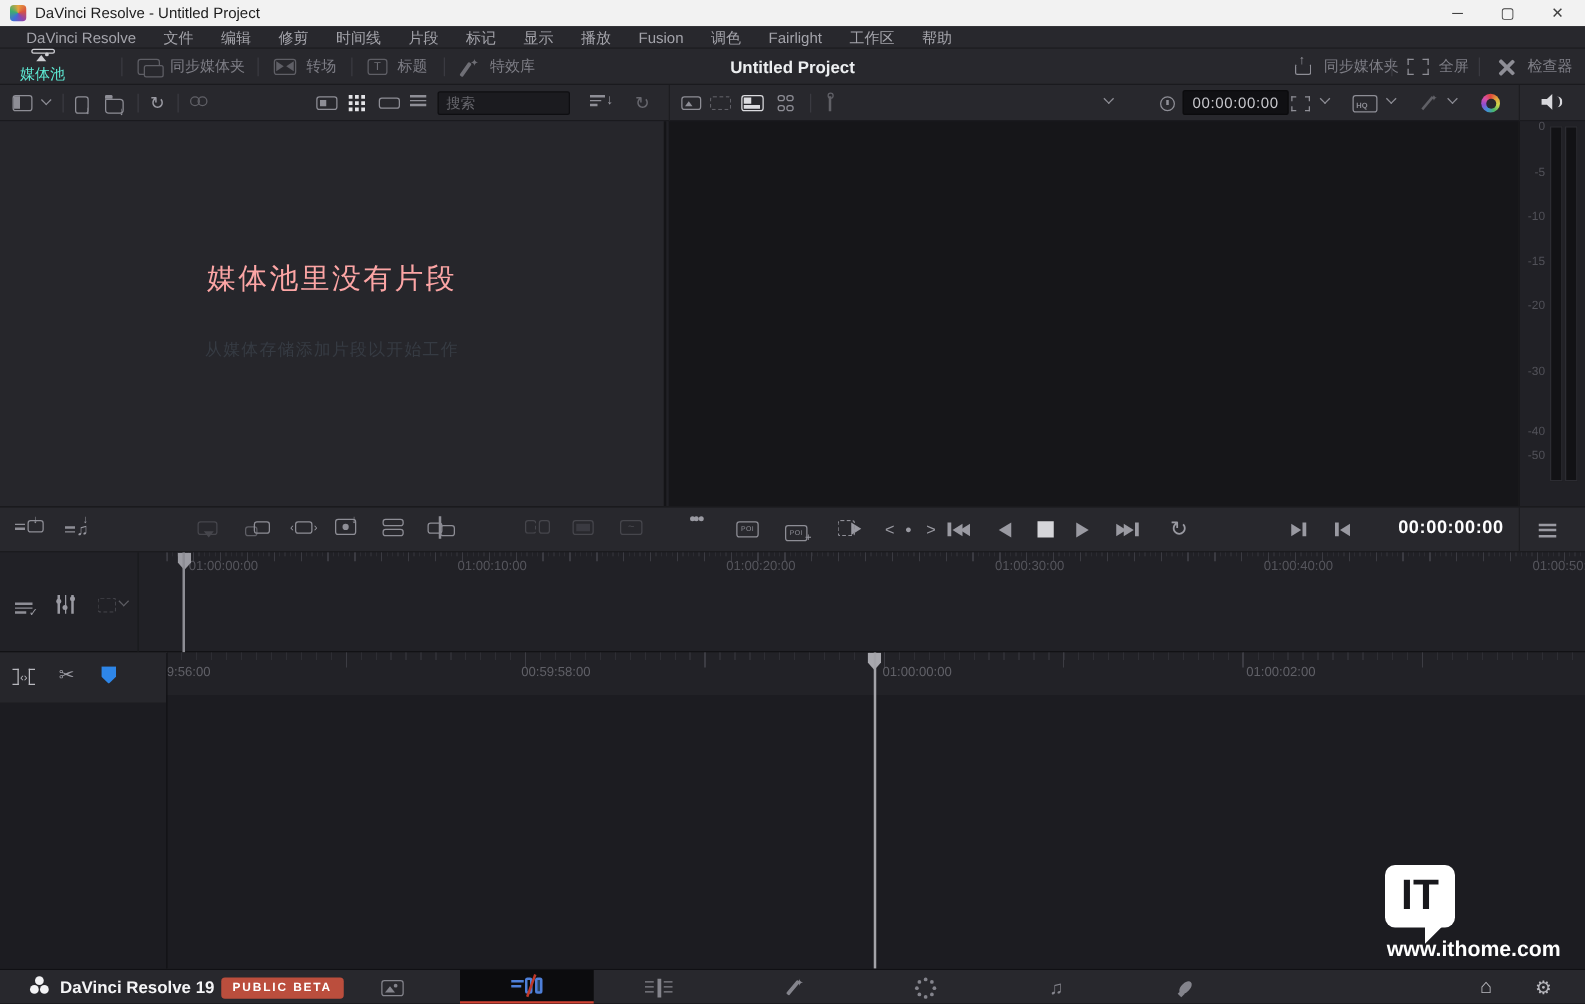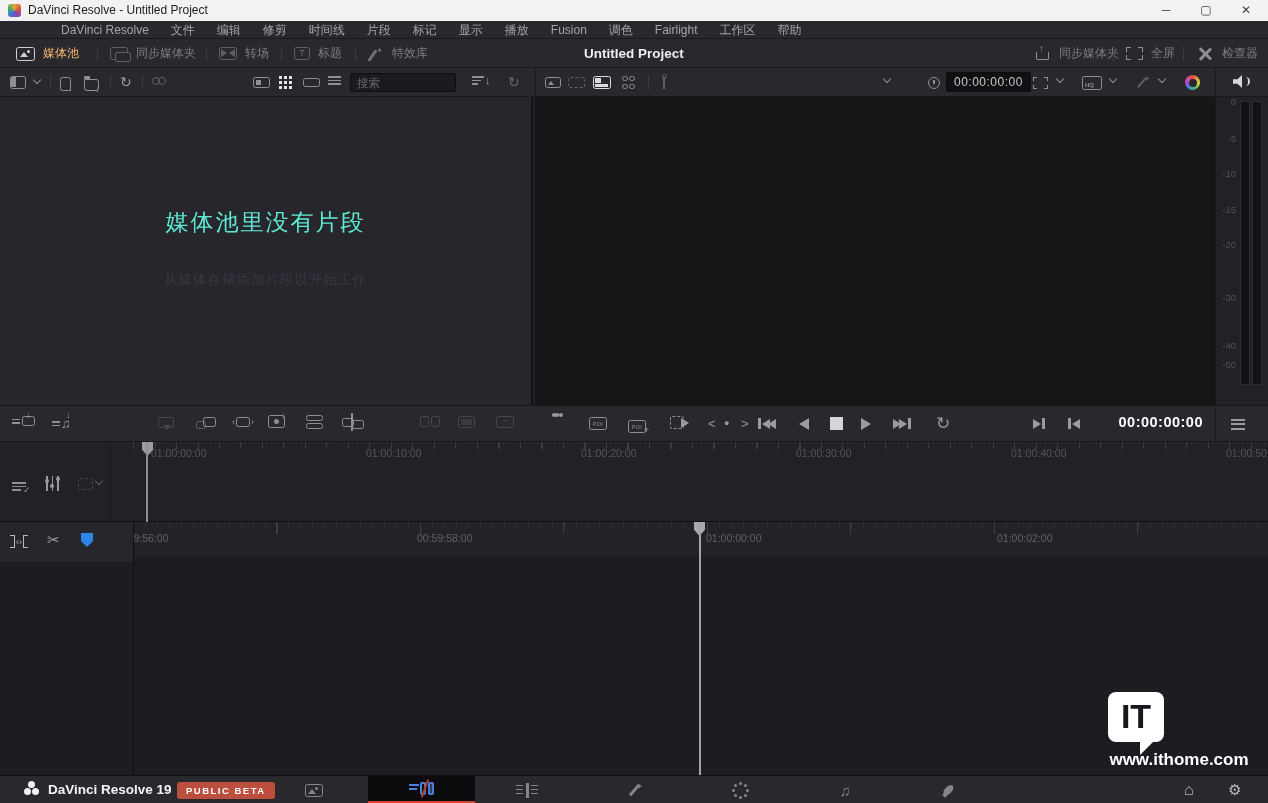--- a/index.html
+++ b/index.html
@@ -2,39 +2,39 @@
 <html><head>
 <meta charset="utf-8">
 <style>
   html,body{margin:0;padding:0;background:#000;}
   *{box-sizing:border-box;}
   .stage{position:relative;width:1268px;height:803px;overflow:hidden;
          font-family:"Liberation Sans",sans-serif;background:#212126;
          -webkit-font-smoothing:antialiased;}
   .abs{position:absolute;}
   .row{position:absolute;left:0;width:1268px;}
-  .flex{display:flex;align-items:flex-start;margin-left:40px;}
+  .flex{display:flex;align-items:flex-start;}
   .vsep{position:absolute;width:1px;background:#3a3a41;}
   .dim{opacity:.55;}
   
   .titlebar{top:0;height:21px;background:#f2f2f2;color:#1c1c1c;font-size:12px;}
   .appicon{position:absolute;left:8px;top:4px;width:13px;height:13px;border-radius:3px;
            background:conic-gradient(#e8a33d,#d8533f,#8e44ad,#3f6fd8,#3fae6c,#e8a33d);}
   .titletext{position:absolute;left:28px;top:3px;}
   .winbtn{position:absolute;top:0;width:40px;height:21px;text-align:center;line-height:20px;
           color:#404040;font-size:12px;}
   
   .menubar{top:21px;height:18px;background:#28282d;border-bottom:1px solid #1a1a1e;}
   .menubar .flex{height:18px;padding-left:10px;gap:0;}
   .menu-item{padding:0 11px;font-size:12px;color:#a4a4ab;line-height:18px;white-space:nowrap;}
   
   .toolbar{top:39px;height:29px;background:#28282d;border-bottom:1px solid #1a1a1e;}
   .tbtn{position:absolute;top:0;height:29px;display:flex;align-items:center;gap:8px;
         font-size:12px;color:#7e7e86;}
-  .tbtn.active{color:#fdba74;}
+  .tbtn.active{color:#5eead4;flex-direction:column;}
   .proj-title{position:absolute;top:0;left:0;width:1268px;height:29px;text-align:center;
         line-height:29px;color:#eceef0;font-size:13.5px;font-weight:bold;}
   
   .ibox{display:inline-block;border:1.5px solid #8e8e96;border-radius:2.5px;position:relative;}
   .ibox.dimmer{border-color:#5f5f66;}
   .chev{display:inline-block;width:6px;height:6px;border-right:1.5px solid #8e8e96;
         border-bottom:1.5px solid #8e8e96;transform:rotate(45deg);margin-top:-3px;}
   .tr3{width:0;height:0;border-top:5px solid transparent;border-bottom:5px solid transparent;
        border-left:8px solid #9a9aa2;}
   .tl3{width:0;height:0;border-top:5px solid transparent;border-bottom:5px solid transparent;
@@ -53,21 +53,21 @@
   .grid9{width:3px;height:3px;background:currentColor;color:#e3e3e7;
          box-shadow:5px 0,10px 0,0 5px,5px 5px,10px 5px,0 10px,5px 10px,10px 10px;}
   .lines3 b{display:block;width:13px;height:1.5px;background:#8e8e96;margin:2px 0;}
   
   .media-pool{position:absolute;left:0;top:97px;width:533px;height:308px;background:#26262b;
               border-right:2px solid #141417;}
   .bin-row{position:absolute;left:0;top:0;width:100%;height:25px;background:#212126;
            color:#b9b9bf;font-size:12px;line-height:25px;padding-left:14px;}
   .empty-wrap{position:absolute;left:0;top:110px;width:100%;text-align:center;
               font-family:"DejaVu Serif","Liberation Serif",serif;}
-  .empty-title{font-size:23px;color:#5eead4;letter-spacing:2px;}
+  .empty-title{font-size:23px;color:#fca5a5;letter-spacing:2px;}
   .empty-sub{margin-top:33px;font-size:13.5px;color:#363b43;letter-spacing:1px;}
   .viewer{position:absolute;left:535px;top:97px;width:680px;height:308px;background:#161619;}
   .meters{position:absolute;left:1215px;top:97px;width:53px;height:308px;background:#212126;
           border-left:1px solid #18181b;}
   .mlabel{position:absolute;color:#515158;font-size:9.5px;text-align:right;width:18px;}
   .mbar{position:absolute;width:10px;top:4px;height:284px;background:#121215;
         border:1px solid #2c2c32;}
   
   .edit-toolbar{top:405px;height:37px;background:#28282d;border-top:1px solid #17171a;
                 border-bottom:1px solid #17171a;}

